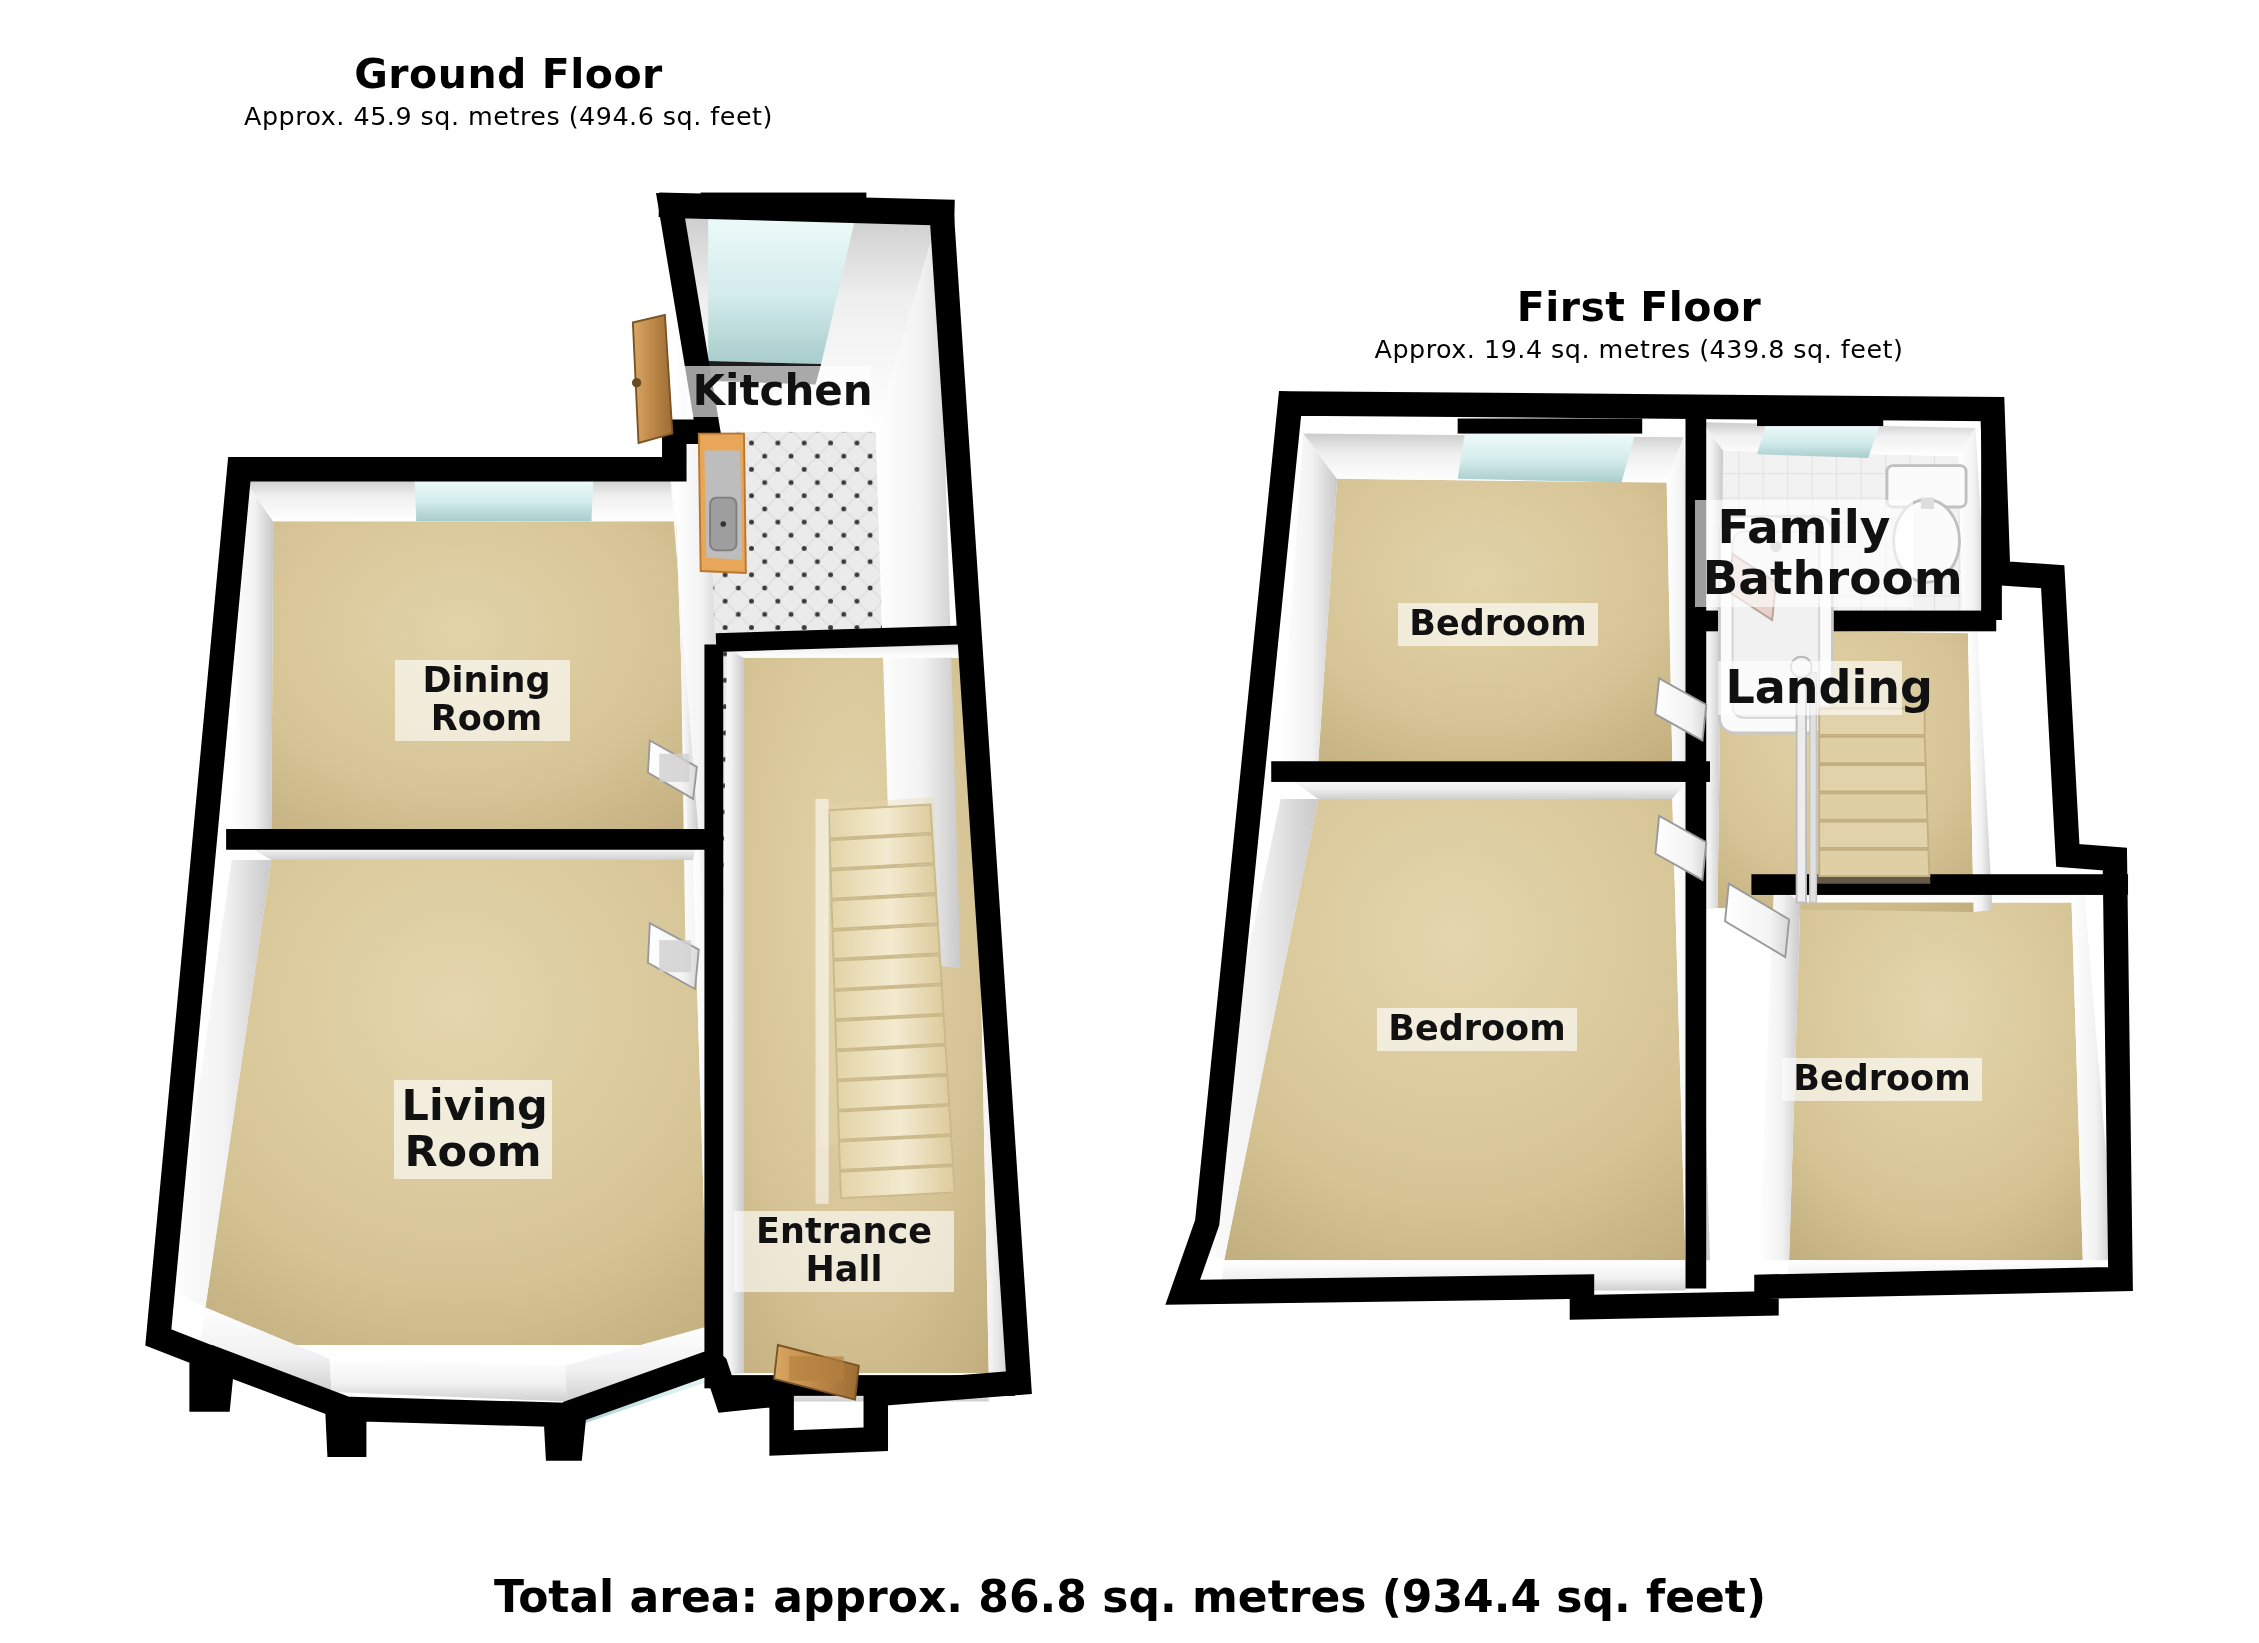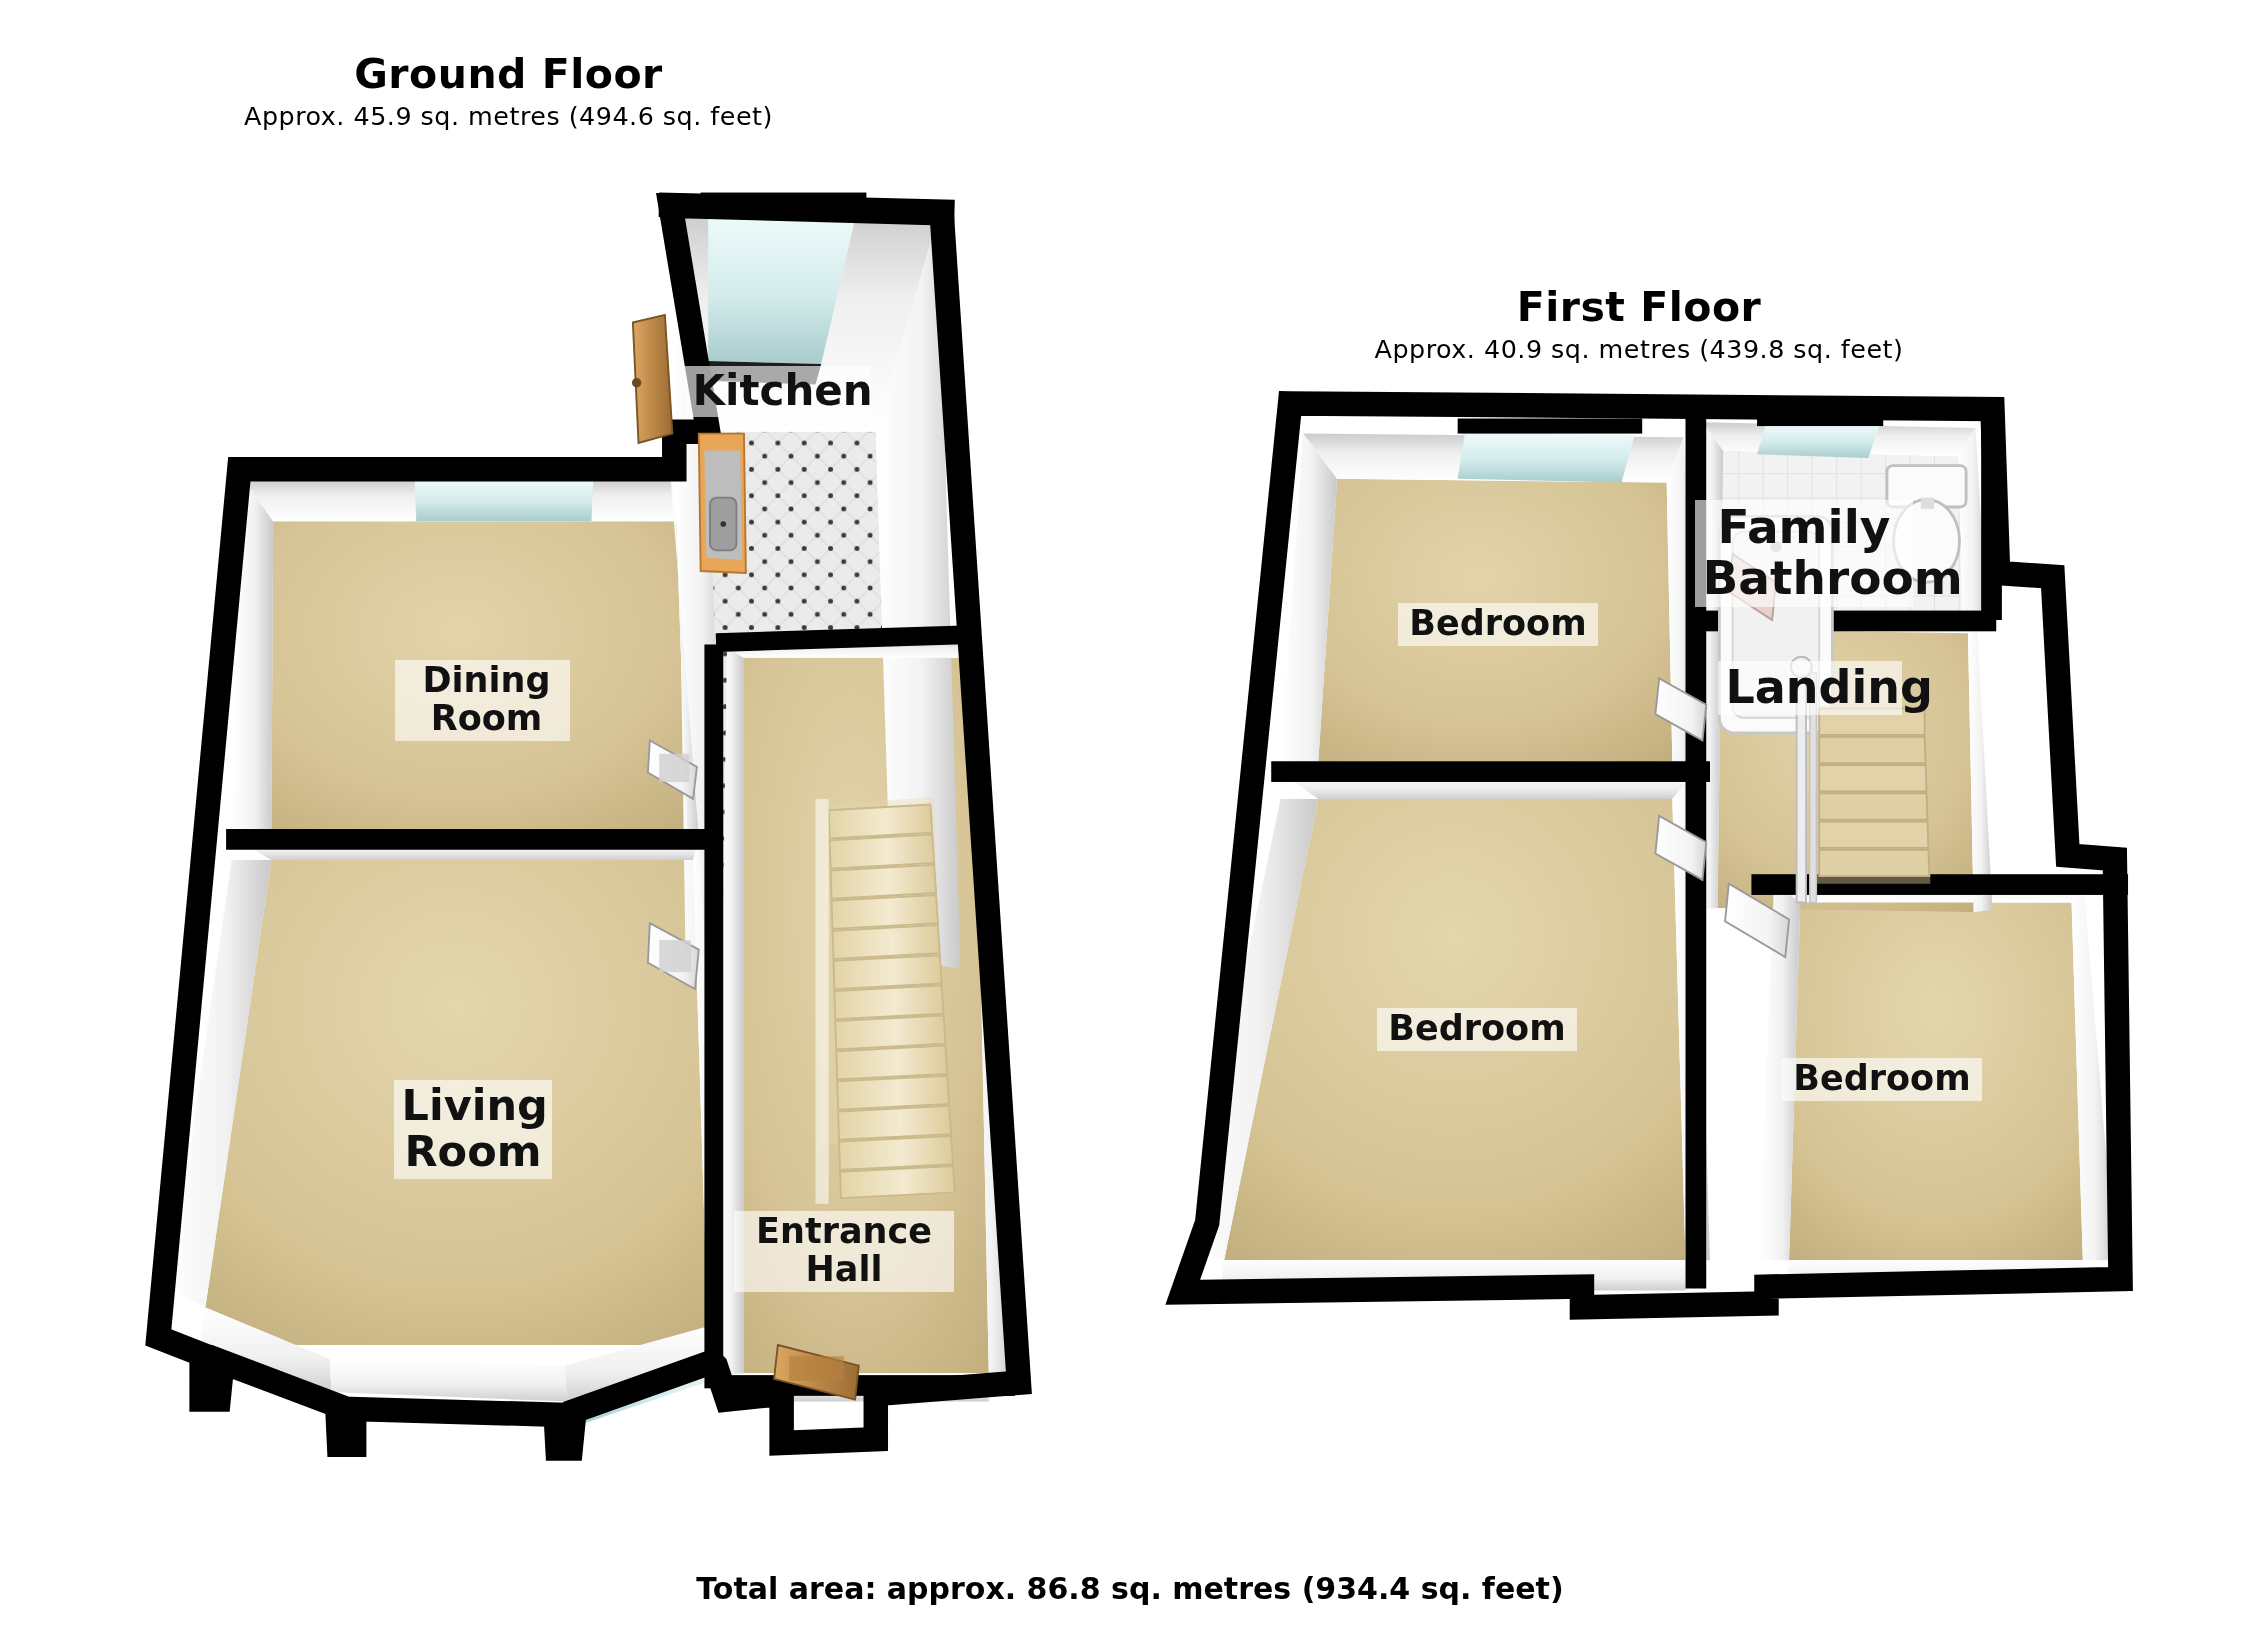--- a/index.html
+++ b/index.html
@@ -48,21 +48,21 @@
 
   #ground-title { left: 160px; top: 45px; width: 697px; }
   #first-title  { left: 1281px; top: 278px; width: 716px; }
 
   #total-area {
     position: absolute;
     left: 0;
     top: 1563px;
     width: 2260px;
     text-align: center;
-    font-size: 30px;
+    font-size: 44px;
     font-weight: bold;
     color: #000000;
     white-space: nowrap;
   }
 
   
   .room-label {
     position: absolute;
     background: rgba(255,255,255,0.62);
     color: #111111;
@@ -84,21 +84,21 @@
 
 <div id="stage">
 
   <div class="floor-title" id="ground-title">
     <span class="tname">Ground Floor</span>
     <span class="tarea">Approx. 45.9 sq. metres (494.6 sq. feet)</span>
   </div>
 
   <div class="floor-title" id="first-title">
     <span class="tname">First Floor</span>
-    <span class="tarea">Approx. 40.9 sq. metres (439.8 sq. feet)</span>
+    <span class="tarea">Approx. 19.4 sq. metres (439.8 sq. feet)</span>
   </div>
 
   <svg id="ground-svg" class="no-sel" width="2260" height="1643" viewBox="0 0 2400 1745" style="position:absolute;left:0;top:0;pointer-events:none;">
     <defs>
       <linearGradient id="gWallInnerV" x1="0" y1="0" x2="1" y2="0">
         <stop offset="0%" stop-color="#ffffff"></stop>
         <stop offset="55%" stop-color="#f2f2f2"></stop>
         <stop offset="100%" stop-color="#c9c9c9"></stop>
       </linearGradient>
       <linearGradient id="gWallInnerH" x1="0" y1="0" x2="0" y2="1">

